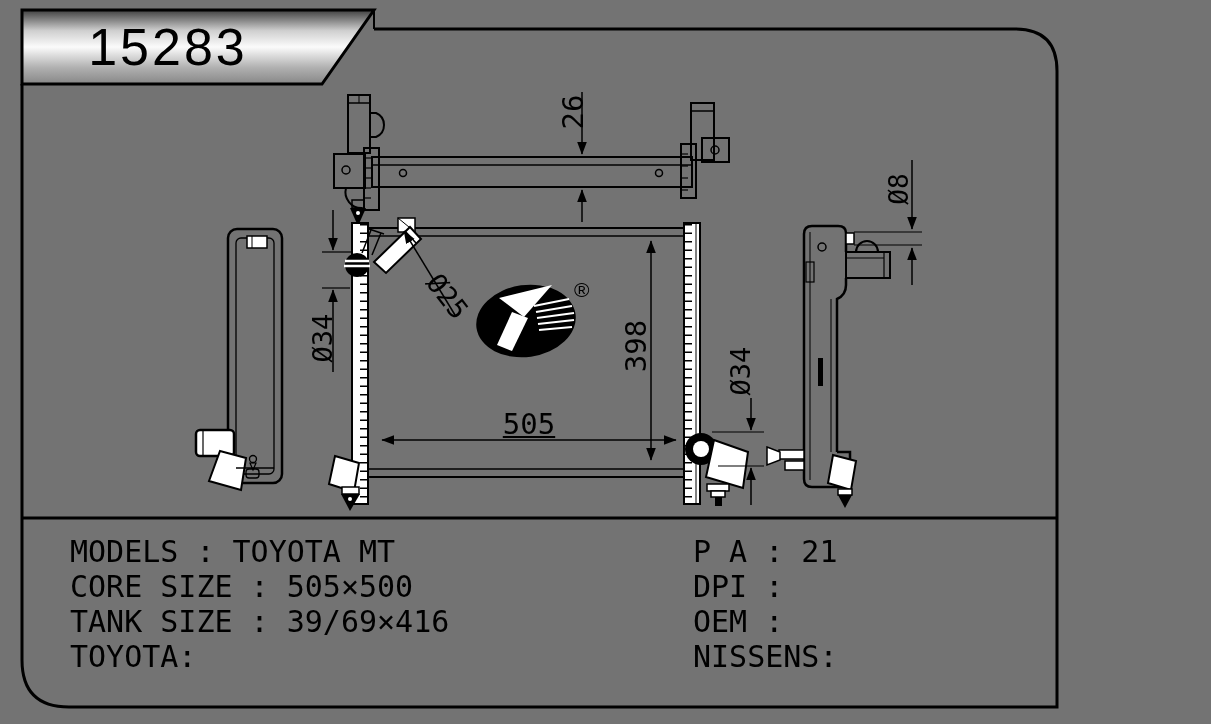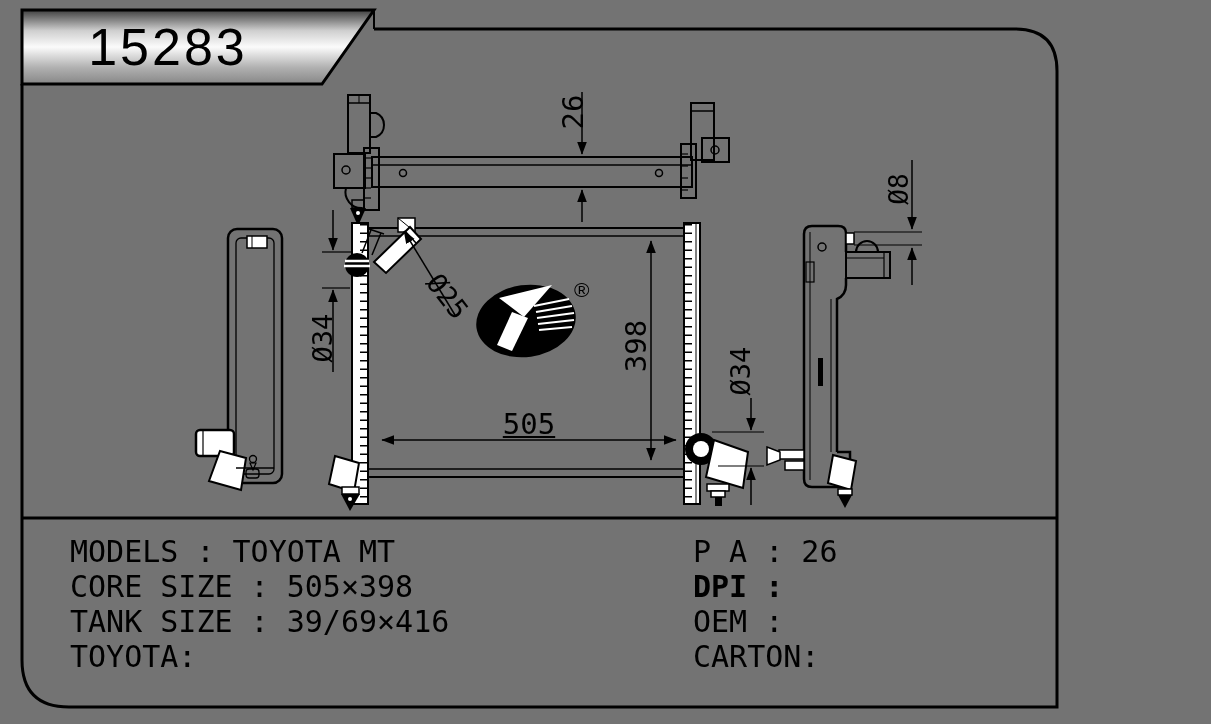--- a/index.html
+++ b/index.html
@@ -197,22 +197,22 @@
 <div class="abs dim" style="left:415px;top:281px;width:66px;height:30px;font-size:27px;transform:rotate(52deg);">Ø25</div>
 <div class="abs dim r90" style="left:605px;top:329px;width:62px;height:34px;">398</div>
 <div class="abs dim" style="left:489px;top:407px;width:80px;height:34px;text-decoration:underline;">505</div>
 <div class="abs dim r90" style="left:707px;top:356px;width:66px;height:30px;font-size:27px;">Ø34</div>
 <div class="abs dim r90" style="left:874px;top:175px;width:50px;height:28px;font-size:26px;">Ø8</div>
 
 <div class="abs rsym" style="left:574px;top:278px;">®</div>
 
 <div>
   <div class="abs spec" style="left:70px;top:535px;">MODELS : TOYOTA MT</div>
-  <div class="abs spec" style="left:70px;top:570px;">CORE SIZE : 505×398</div>
+  <div class="abs spec" style="left:70px;top:570px;">CORE SIZE : 505×500</div>
   <div class="abs spec" style="left:70px;top:605px;">TANK SIZE : 39/69×416</div>
   <div class="abs spec" style="left:70px;top:640px;">TOYOTA:</div>
-  <div class="abs spec" style="left:693px;top:535px;">P A : 26</div>
-  <div class="abs spec" style="left:693px;top:570px;font-weight:bold;">DPI :</div>
+  <div class="abs spec" style="left:693px;top:535px;">P A : 21</div>
+  <div class="abs spec" style="left:693px;top:570px;">DPI :</div>
   <div class="abs spec" style="left:693px;top:605px;">OEM :</div>
-  <div class="abs spec" style="left:693px;top:640px;">CARTON:</div>
+  <div class="abs spec" style="left:693px;top:640px;">NISSENS:</div>
 </div>
 
 </div>
 
 </body></html>

